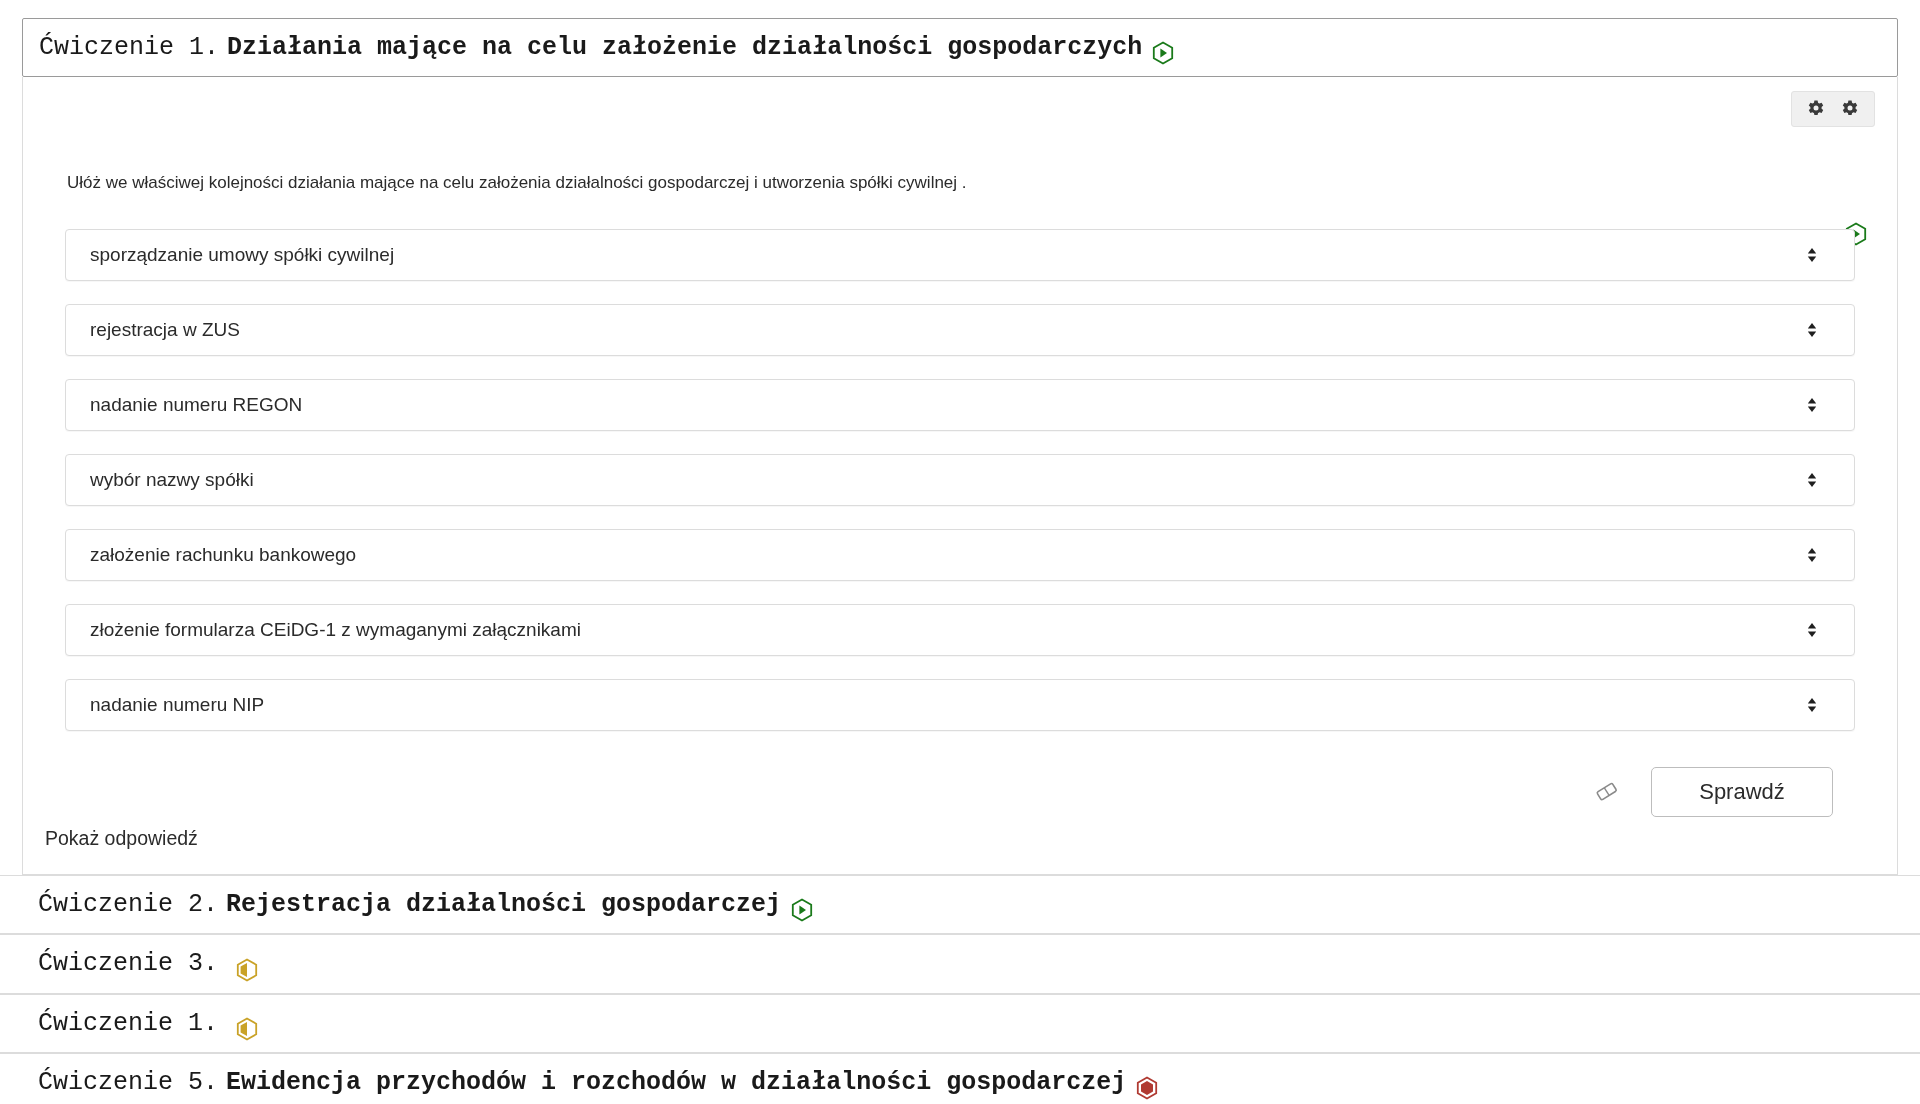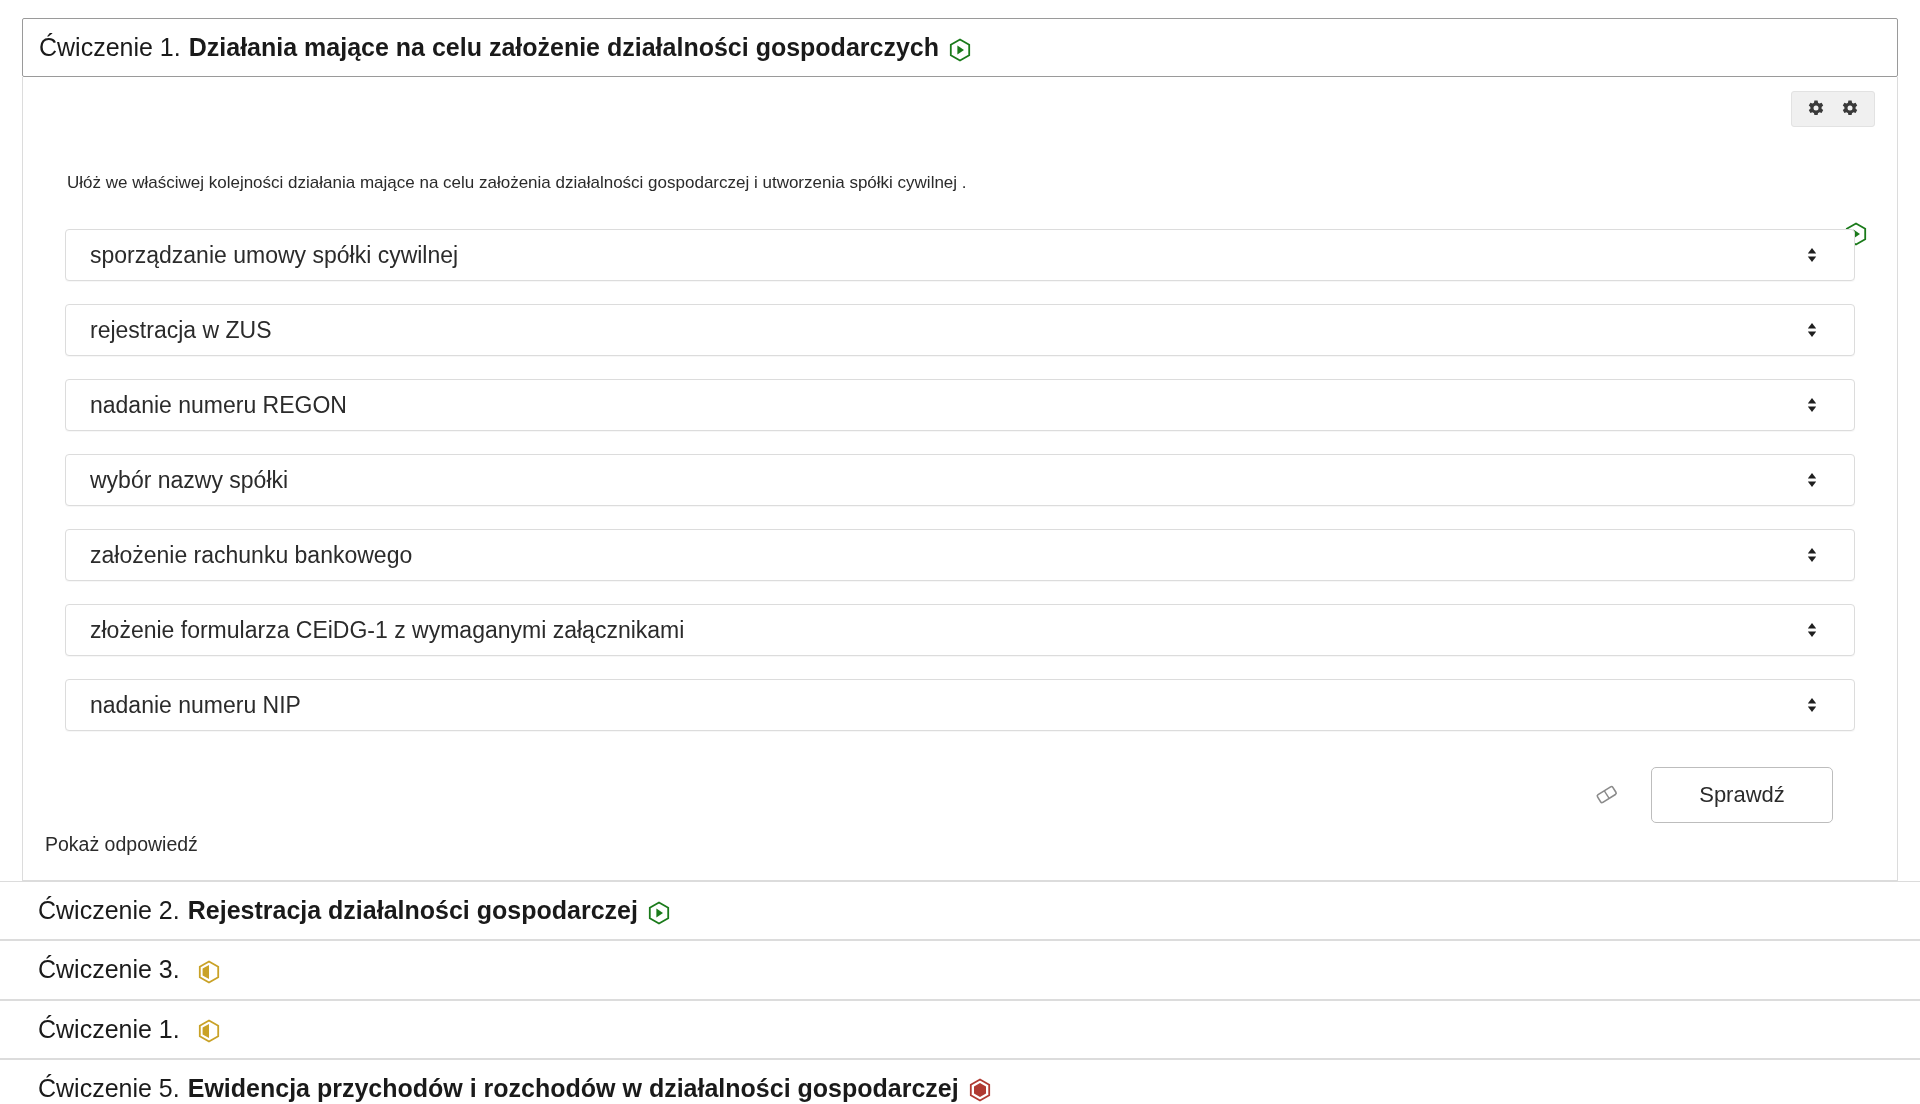--- a/index.html
+++ b/index.html
@@ -29,26 +29,26 @@
     position: relative;
     width: 100%;
   }
 
   .ex-header {
     border: 1px solid #dcdcdc;
     border-left: none;
     border-right: none;
     background: #ffffff;
     padding: 13px 0 13px 38px;
-    font-family: Liberation Sans, sans-serif;
+    font-family: Liberation Mono, monospace;
     font-size: 25px;
     color: #1a1a1a;
     line-height: 1.25;
     display: flex;
-    align-items: center;
+    align-items: flex-end;
     cursor: pointer;
     white-space: nowrap;
   }
   .ex-header.open {
     margin: 18px 22px 0 22px;
     width: calc(100% - 44px);
     border: 1px solid #9a9a9a;
     border-radius: 2px;
     padding-left: 16px;
   }
@@ -103,21 +103,21 @@
     position: relative;
     height: 52px;
     margin-bottom: 23px;
     border: 1px solid #dcdcdc;
     border-radius: 4px;
     background: #ffffff;
     box-shadow: 0 1px 1px rgba(0,0,0,0.035);
     display: flex;
     align-items: center;
     padding: 0 44px 0 24px;
-    font-size: 23px;
+    font-size: 19px;
     color: #2b2b2b;
     cursor: pointer;
     overflow: hidden;
   }
   .select-row .spinner {
     position: absolute;
     right: 36px;
     top: 50%;
     transform: translateY(-50%);
     line-height: 0;
@@ -130,21 +130,21 @@
     margin: 36px 42px 0 0;
     gap: 26px;
   }
   .eraser-btn {
     line-height: 0;
     cursor: pointer;
     padding: 4px;
   }
   .check-btn {
     min-width: 182px;
-    height: 56px;
+    height: 50px;
     border: 1px solid #bdbdbd;
     border-radius: 5px;
     background: #ffffff;
     font-family: "Liberation Sans", sans-serif;
     font-size: 22px;
     color: #2b2b2b;
     cursor: pointer;
     display: flex;
     align-items: center;
     justify-content: center;

